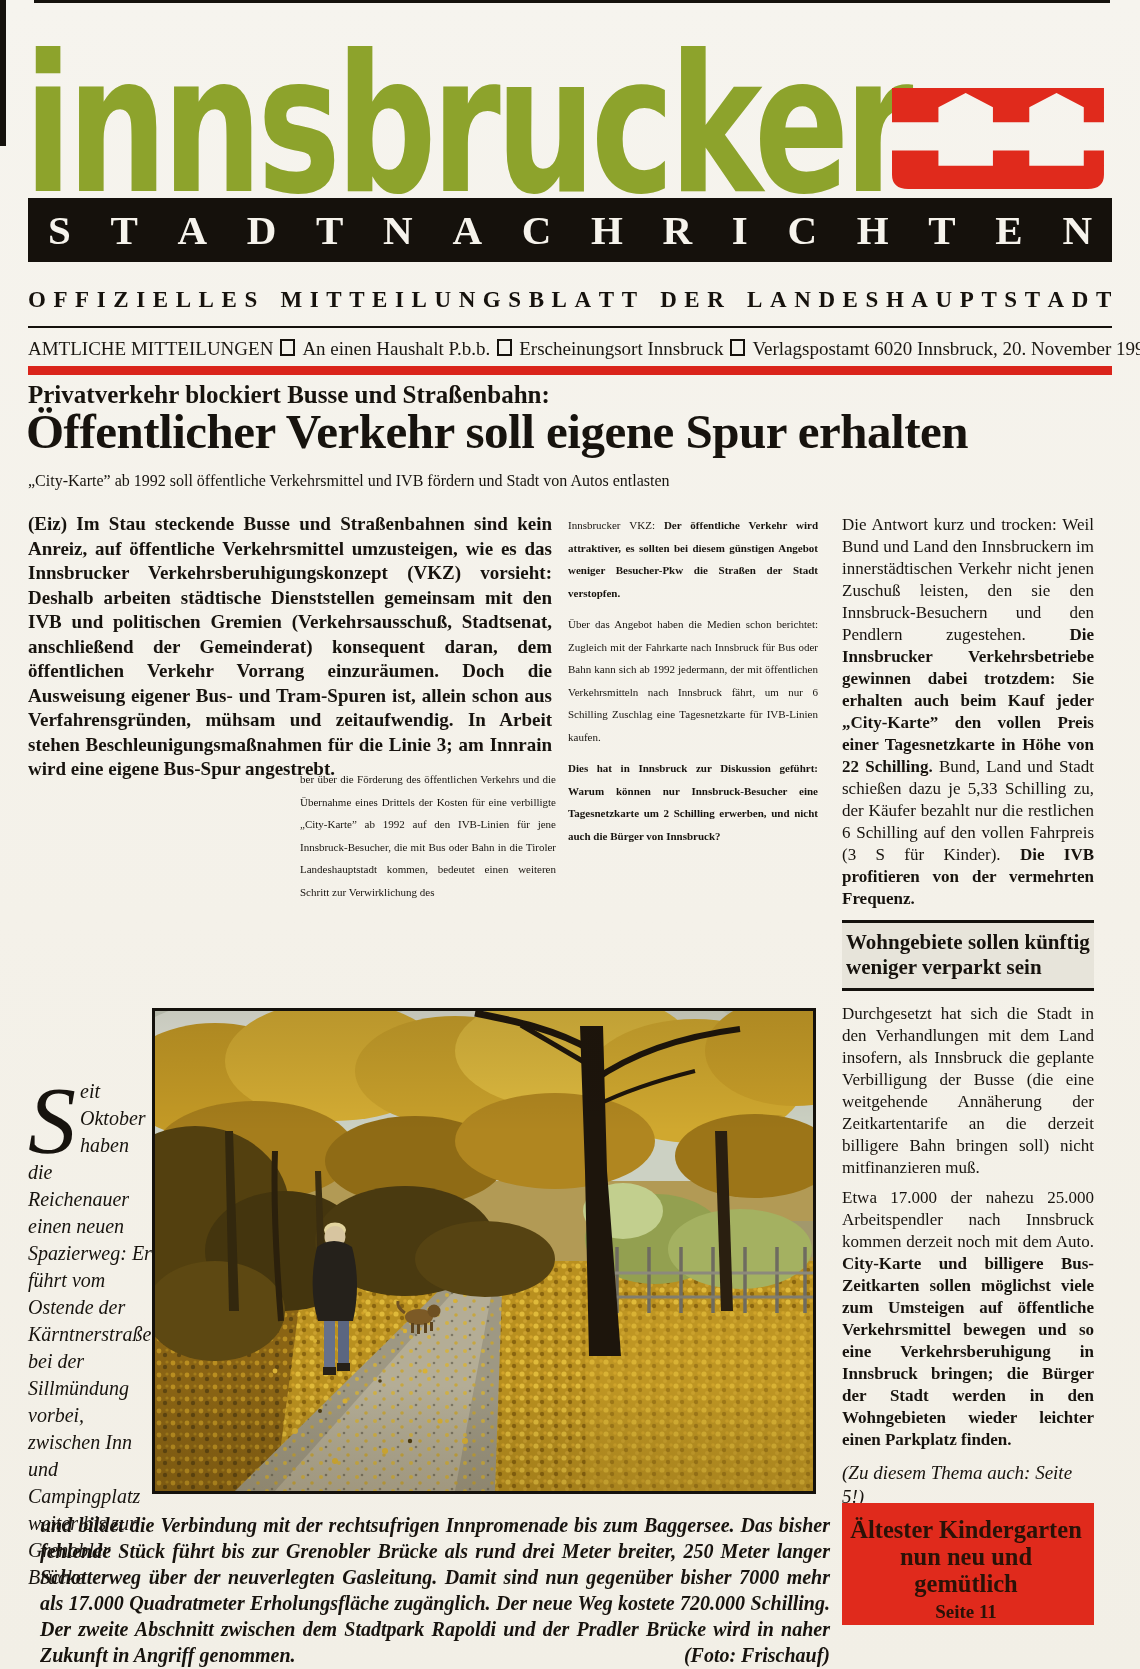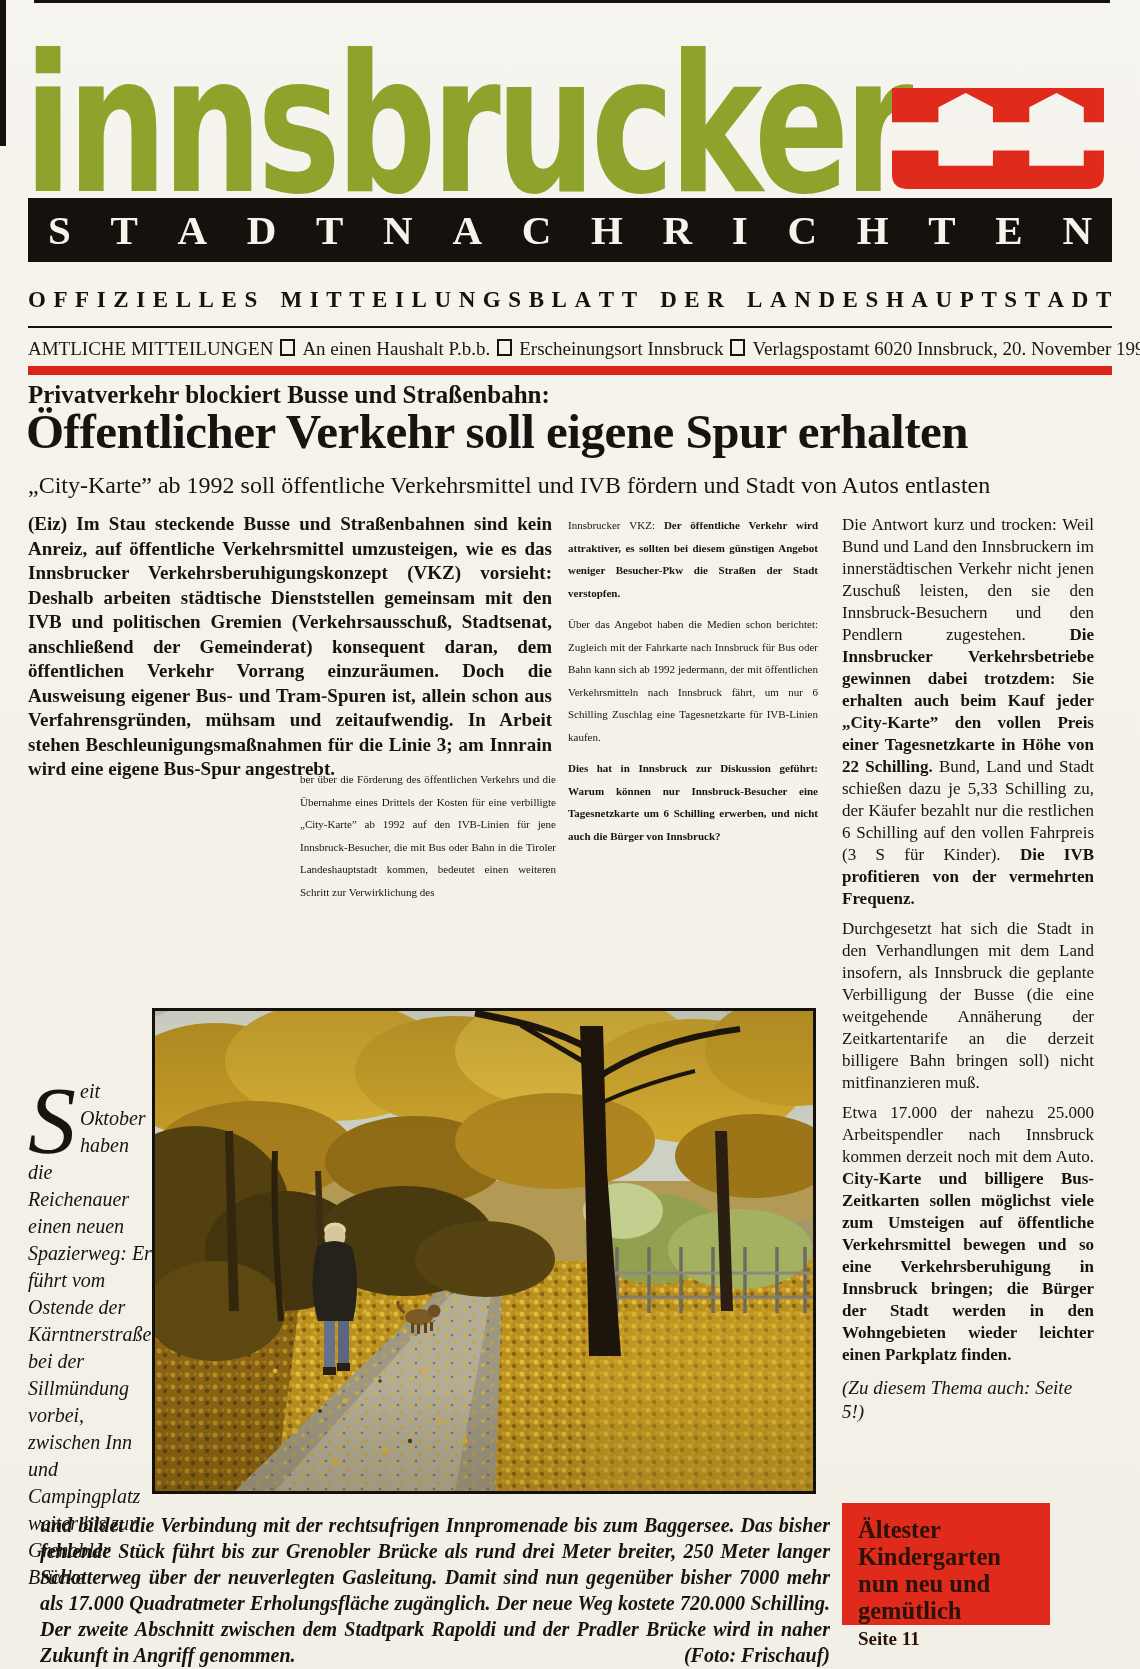--- a/index.html
+++ b/index.html
@@ -21,21 +21,21 @@
   .subtitle{left:28px;top:288px;width:1084px;display:flex;justify-content:space-between;align-items:baseline;}
   .subtitle .bl{font-weight:bold;font-size:23px;line-height:1;color:#16120d;}
   .bl.sp{width:8px;}
   .rule-thin{left:28px;top:326px;width:1084px;height:2px;background:#15110c;}
   .imprint{left:28px;top:337px;width:1088px;font-size:19px;line-height:24px;white-space:nowrap;color:#1b1711;}
   .chk{display:inline-block;width:11px;height:13px;border:2px solid #15110c;margin:0 7px;vertical-align:-1px;background:transparent;}
   .rule-red{left:28px;top:366px;width:1084px;height:9px;background:var(--red,#da241a);}
   
   .kicker{left:28px;top:381px;font-weight:bold;font-size:25px;line-height:1.1;}
   .headline{left:26px;top:405px;width:1094px;font-weight:bold;font-size:49px;line-height:1.12;letter-spacing:-0.5px;white-space:nowrap;}
-  .deck{left:28px;top:471px;width:1094px;font-size:24px;line-height:1.2;white-space:nowrap;}
+  .deck{left:28px;top:471px;width:1094px;font-size:16px;line-height:1.2;white-space:nowrap;}
   
   .lead{left:28px;top:512px;width:524px;font-weight:bold;font-size:19px;line-height:24.5px;text-align:justify;}
   .cols{font-size:11px;line-height:22.5px;text-align:justify;}
   .cols p{margin:0 0 9px 0;}
   .colA{left:28px;top:768px;width:256px;}
   .colB{left:300px;top:768px;width:256px;}
   .colC{left:568px;top:514px;width:250px;}
   .colD{left:842px;top:514px;width:252px;font-size:17px;line-height:22px;}
   .colD p{margin:0 0 8px 0;}
   .b{font-weight:bold;}
@@ -46,21 +46,21 @@
   .photo{left:152px;top:1008px;width:664px;height:486px;border:3px solid #14110c;box-sizing:border-box;background:#b29a55;}
   .photo svg{display:block;width:100%;height:100%;}
   
   .intro{left:28px;top:1078px;width:126px;font-style:italic;font-size:20px;line-height:27px;text-align:left;}
   .dropcap{float:left;font-size:96px;line-height:70px;padding:8px 4px 0 0;font-style:italic;font-weight:normal;}
   
   .caption-wrap{left:28px;top:1512px;width:790px;margin-left:12px;}
   .caption{font-style:italic;font-weight:bold;font-size:20px;line-height:26px;text-align:justify;}
   .credit{font-style:italic;font-weight:bold;font-size:20px;line-height:26px;text-align:right;margin-top:-26px;}
   
-  .teaser{left:842px;top:1503px;width:208px;height:122px;background:var(--logo_red,#e02a1c);box-sizing:border-box;padding:13px 8px 0 16px;}
+  .teaser{left:842px;top:1503px;width:252px;height:122px;background:var(--logo_red,#e02a1c);box-sizing:border-box;padding:13px 8px 0 4px;text-align:center;}
   .teaser-title{font-weight:bold;font-size:24.5px;line-height:27px;color:var(--teaser_text,#2a1207);}
   .teaser-page{font-weight:bold;font-size:19px;color:var(--teaser_text,#2a1207);margin-top:4px;}
 </style>
 </head>
 <body>
 
 <div class="page">
 
   <div class="abs artifact-top"></div>
   <div class="abs artifact-left"></div>
@@ -160,27 +160,28 @@
   <div class="abs lead">(Eiz) Im Stau steckende Busse und Straßenbahnen sind kein Anreiz, auf öffentliche Verkehrsmittel umzusteigen, wie es das Innsbrucker Verkehrsberuhigungskonzept (VKZ) vorsieht: Deshalb arbeiten städtische Dienststellen gemeinsam mit den IVB und politischen Gremien (Verkehrsausschuß, Stadtsenat, anschließend der Gemeinderat) konsequent daran, dem öffentlichen Verkehr Vorrang einzuräumen. Doch die Ausweisung eigener Bus- und Tram-Spuren ist, allein schon aus Verfahrensgründen, mühsam und zeitaufwendig. In Arbeit stehen Beschleunigungsmaßnahmen für die Linie 3; am Innrain wird eine eigene Bus-Spur angestrebt.</div>
 
   <div class="abs cols colA">
     </div>
   <div class="abs cols colB">
       <p><span>ber über die Förderung des öffentlichen Verkehrs und die Übernahme eines Drittels der Kosten für eine verbilligte „City-Karte” ab 1992 auf den IVB-Linien für jene Innsbruck-Besucher, die mit Bus oder Bahn in die Tiroler Landeshauptstadt kommen, bedeutet einen weiteren Schritt zur Verwirklichung des</span></p>
     </div>
   <div class="abs cols colC">
       <p><span>Innsbrucker VKZ: </span><span class="b">Der öffentliche Verkehr wird attraktiver, es sollten bei diesem günstigen Angebot weniger Besucher-Pkw die Straßen der Stadt verstopfen.</span></p>
       <p><span>Über das Angebot haben die Medien schon berichtet: Zugleich mit der Fahrkarte nach Innsbruck für Bus oder Bahn kann sich ab 1992 jedermann, der mit öffentlichen Verkehrsmitteln nach Innsbruck fährt, um nur 6 Schilling Zuschlag eine Tagesnetzkarte für IVB-Linien kaufen.</span></p>
-      <p><span class="b">Dies hat in Innsbruck zur Diskussion geführt: Warum können nur Innsbruck-Besucher eine Tagesnetzkarte um 6 Schilling erwerben, und nicht auch die Bürger von Innsbruck?</span></p>
+      <p><span class="b">Dies hat in Innsbruck zur Diskussion geführt: Warum können nur Innsbruck-Besucher eine Tagesnetzkarte um 2 Schilling erwerben, und nicht auch die Bürger von Innsbruck?</span></p>
     </div>
 
   <div class="abs cols colD">
     <div>
         <p><span>Die Antwort kurz und trocken: Weil Bund und Land den Innsbruckern im innerstädtischen Verkehr nicht jenen Zuschuß leisten, den sie den Innsbruck-Besuchern und den Pendlern zugestehen. </span><span class="b">Die Innsbrucker Verkehrsbetriebe gewinnen dabei trotzdem: Sie erhalten auch beim Kauf jeder „City-Karte” den vollen Preis einer Tagesnetzkarte in Höhe von 22 Schilling. </span><span>Bund, Land und Stadt schießen dazu je 5,33 Schilling zu, der Käufer bezahlt nur die restlichen 6 Schilling auf den vollen Fahrpreis (3 S für Kinder). </span><span class="b">Die IVB profitieren von der vermehrten Frequenz.</span></p>
       </div>
+    <div class="subhead2">Wohngebiete sollen künftig weniger verparkt sein</div>
     <div>
         <p><span>Durchgesetzt hat sich die Stadt in den Verhandlungen mit dem Land insofern, als Innsbruck die geplante Verbilligung der Busse (die eine weitgehende Annäherung der Zeitkartentarife an die derzeit billigere Bahn bringen soll) nicht mitfinanzieren muß.</span></p>
         <p><span>Etwa 17.000 der nahezu 25.000 Arbeitspendler nach Innsbruck kommen derzeit noch mit dem Auto. </span><span class="b">City-Karte und billigere Bus-Zeitkarten sollen möglichst viele zum Umsteigen auf öffentliche Verkehrsmittel bewegen und so eine Verkehrsberuhigung in Innsbruck bringen; die Bürger der Stadt werden in den Wohngebieten wieder leichter einen Parkplatz finden.</span></p>
       </div>
     <div class="note">(Zu diesem Thema auch: Seite 5!)</div>
   </div>
 
   <div class="abs photo">
     <svg viewBox="0 0 658 480" preserveAspectRatio="none" aria-hidden="true">
       <defs>

